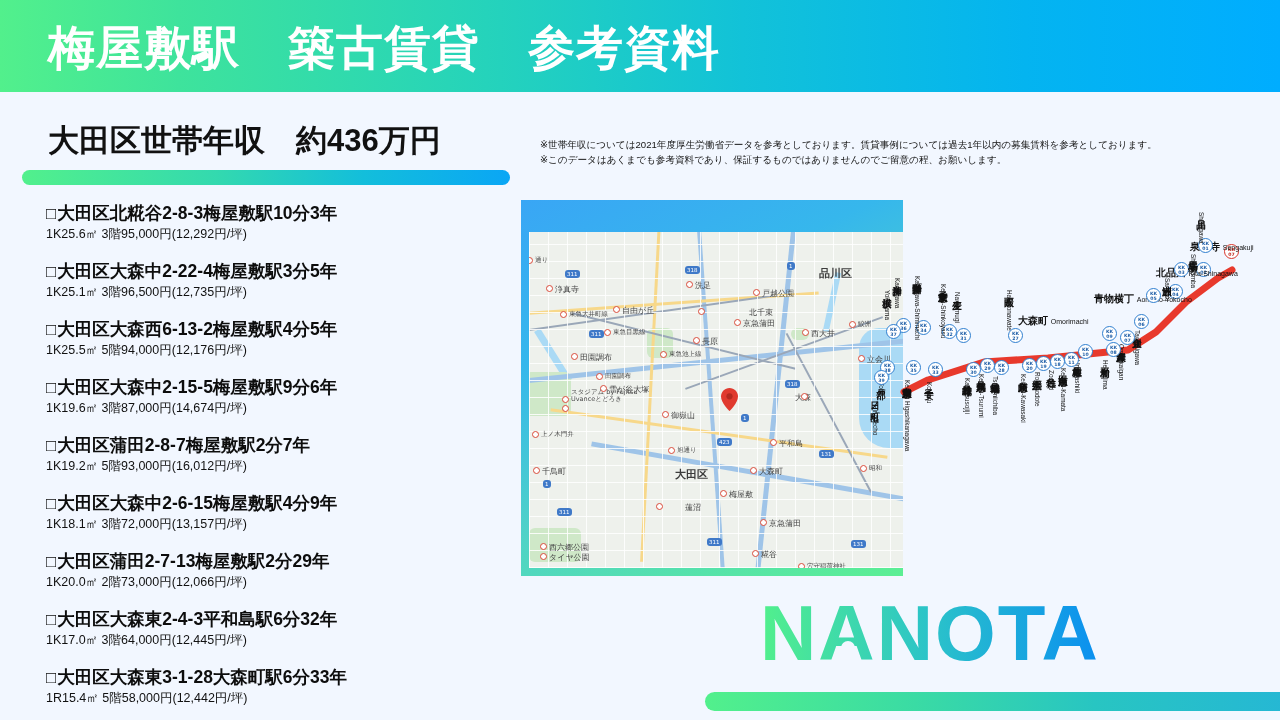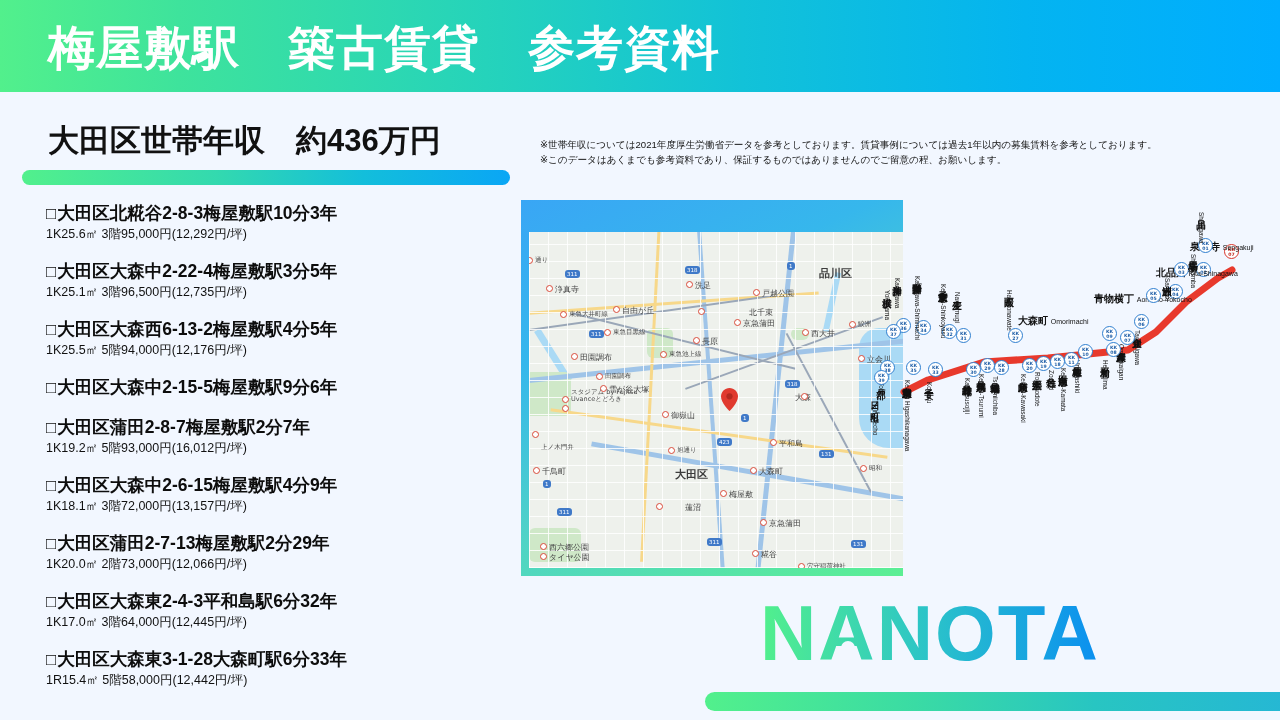--- a/index.html
+++ b/index.html
@@ -129,20 +129,21 @@
     <div class="listing">
       <div class="listing-title"><span class="listing-box">□</span><span>大田区大森中2-22-4梅屋敷駅3分5年</span></div>
       <div class="listing-detail">1K25.1㎡ 3階96,500円(12,735円/坪)</div>
     </div>
     <div class="listing">
       <div class="listing-title"><span class="listing-box">□</span><span>大田区大森西6-13-2梅屋敷駅4分5年</span></div>
       <div class="listing-detail">1K25.5㎡ 5階94,000円(12,176円/坪)</div>
     </div>
     <div class="listing">
       <div class="listing-title"><span class="listing-box">□</span><span>大田区大森中2-15-5梅屋敷駅9分6年</span></div>
+      <div class="listing-detail">1K19.6㎡ 3階87,000円(14,674円/坪)</div>
     </div>
     <div class="listing">
       <div class="listing-title"><span class="listing-box">□</span><span>大田区蒲田2-8-7梅屋敷駅2分7年</span></div>
       <div class="listing-detail">1K19.2㎡ 5階93,000円(16,012円/坪)</div>
     </div>
     <div class="listing">
       <div class="listing-title"><span class="listing-box">□</span><span>大田区大森中2-6-15梅屋敷駅4分9年</span></div>
       <div class="listing-detail">1K18.1㎡ 3階72,000円(13,157円/坪)</div>
     </div>
     <div class="listing">
@@ -244,21 +245,21 @@
       <div class="map-label mid" style="left: 240px; top: 286px;">京急蒲田</div>
       <div class="map-dot" style="left: 231px; top: 287px;"></div>
       <div class="map-label mid" style="left: 232px; top: 317px;">糀谷</div>
       <div class="map-dot" style="left: 223px; top: 318px;"></div>
       <div class="map-label mid" style="left: 20px; top: 310px;">西六郷公園</div>
       <div class="map-dot" style="left: 11px; top: 311px;"></div>
       <div class="map-label mid" style="left: 20px; top: 320px;">タイヤ公園</div>
       <div class="map-dot" style="left: 11px; top: 321px;"></div>
       <div class="map-label" style="left: 278px; top: 330px;">穴守稲荷神社</div>
       <div class="map-dot" style="left: 269px; top: 331px;"></div>
-      <div class="map-label" style="left: 12px; top: 198px; margin-top: 13px;">上ノ木門弁</div>
+      <div class="map-label" style="left: 12px; top: 198px;">上ノ木門弁</div>
       <div class="map-dot" style="left: 3px; top: 199px;"></div>
       <div class="map-label" style="left: 340px; top: 232px;">昭和</div>
       <div class="map-dot" style="left: 331px; top: 233px;"></div>
       <div class="map-label" style="left: 148px; top: 214px;">旭通り</div>
       <div class="map-dot" style="left: 139px; top: 215px;"></div>
       <div class="map-label" style="left: 6px; top: 24px;">通り</div>
       <div class="map-dot" style="left: -3px; top: 25px;"></div>
       <div class="map-label" style="left: 40px; top: 78px;">東急大井町線</div>
       <div class="map-dot" style="left: 31px; top: 79px;"></div>
       <div class="map-label" style="left: 84px; top: 96px;">東急目黒線</div>

